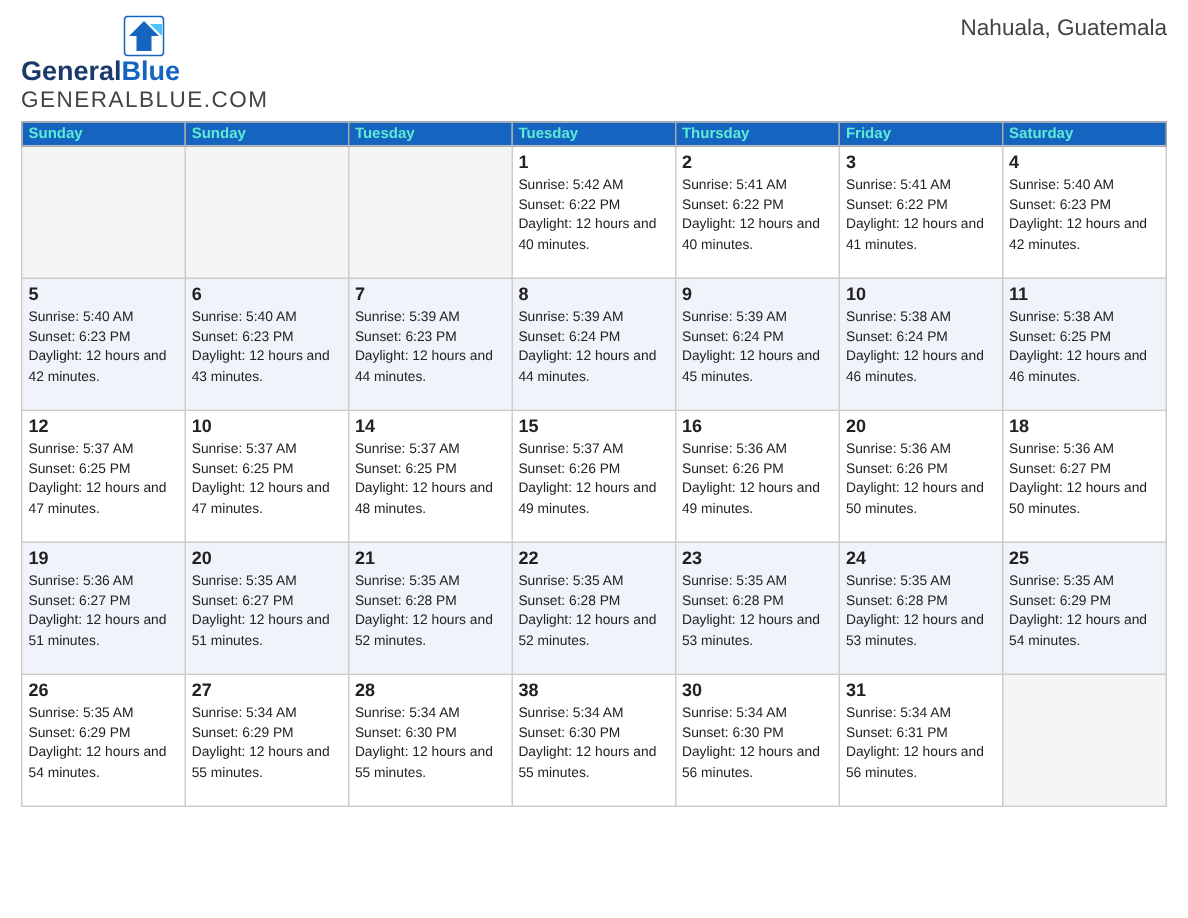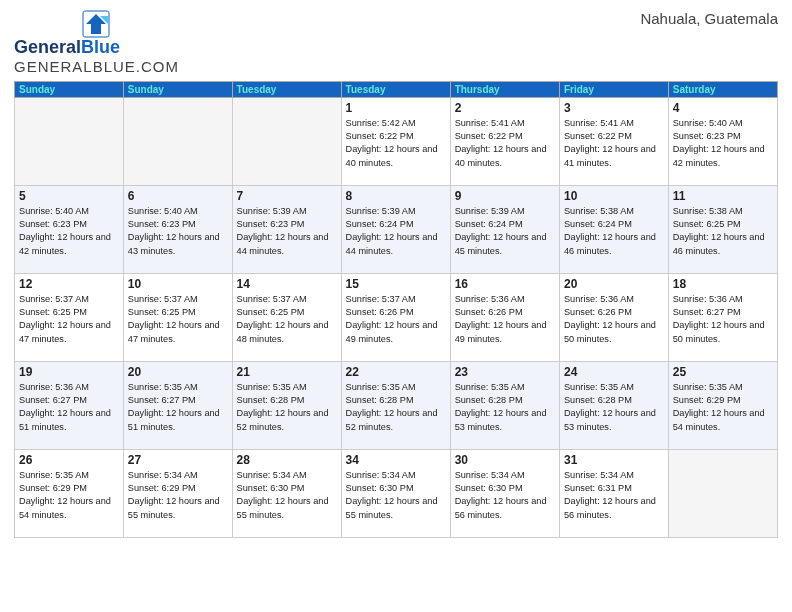--- a/index.html
+++ b/index.html
@@ -243,21 +243,21 @@
           </td>
           <td>
             <span class="day-num">27</span>
             <div class="day-info">Sunrise: 5:34 AM<br>Sunset: 6:29 PM<br>Daylight: 12 hours and 55 minutes.</div>
           </td>
           <td>
             <span class="day-num">28</span>
             <div class="day-info">Sunrise: 5:34 AM<br>Sunset: 6:30 PM<br>Daylight: 12 hours and 55 minutes.</div>
           </td>
           <td>
-            <span class="day-num">34</span>
+            <span class="day-num">38</span>
             <div class="day-info">Sunrise: 5:34 AM<br>Sunset: 6:30 PM<br>Daylight: 12 hours and 55 minutes.</div>
           </td>
           <td>
             <span class="day-num">30</span>
             <div class="day-info">Sunrise: 5:34 AM<br>Sunset: 6:30 PM<br>Daylight: 12 hours and 56 minutes.</div>
           </td>
           <td>
             <span class="day-num">31</span>
             <div class="day-info">Sunrise: 5:34 AM<br>Sunset: 6:31 PM<br>Daylight: 12 hours and 56 minutes.</div>
           </td>

